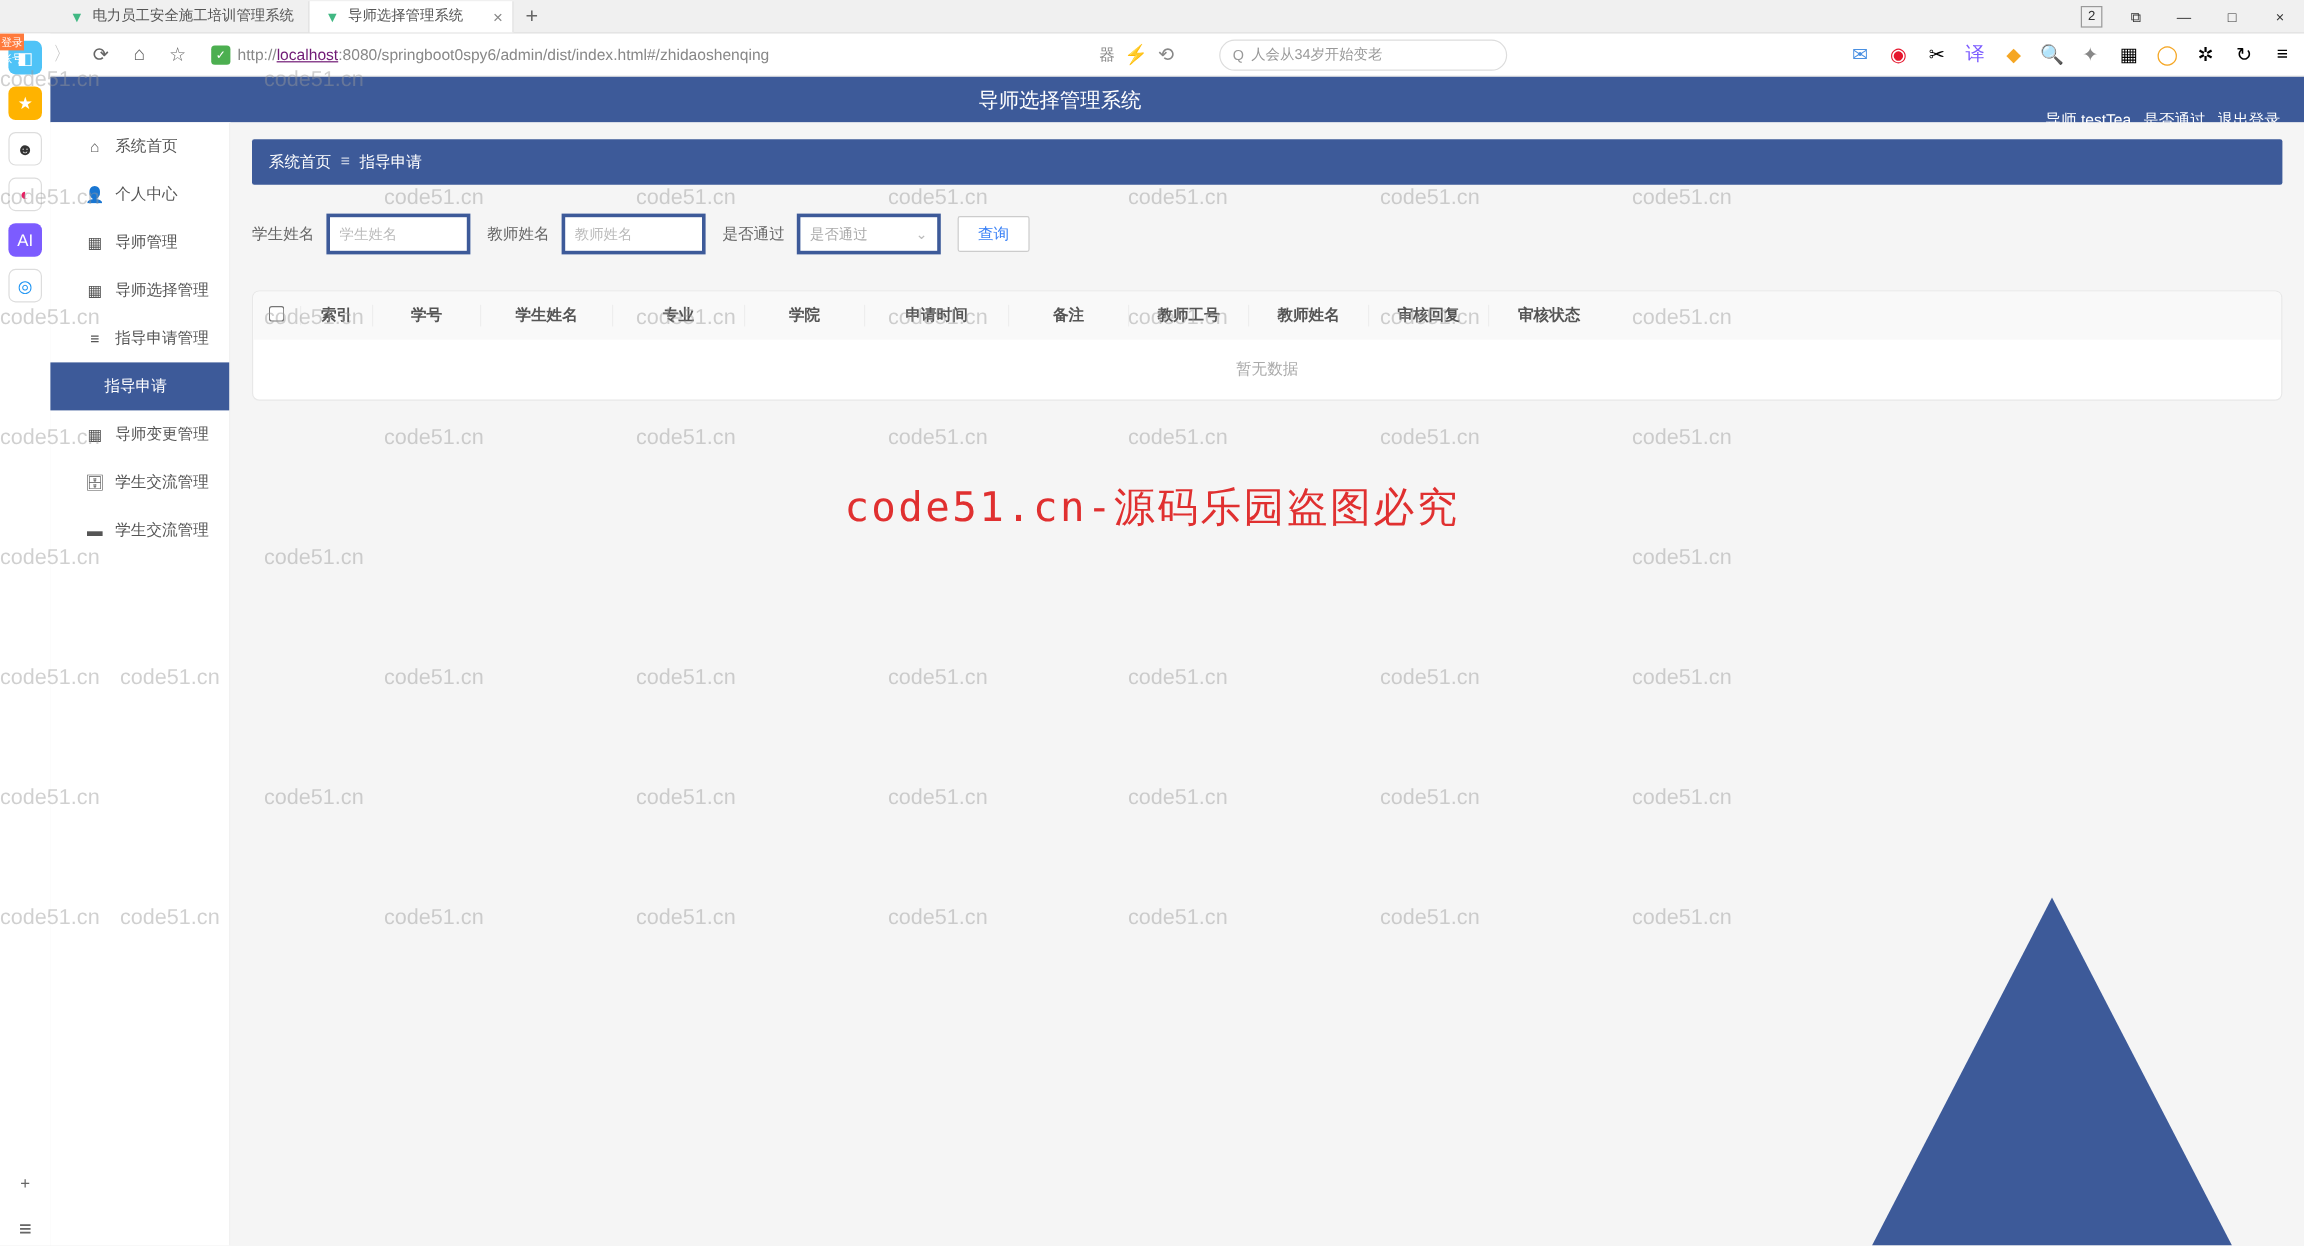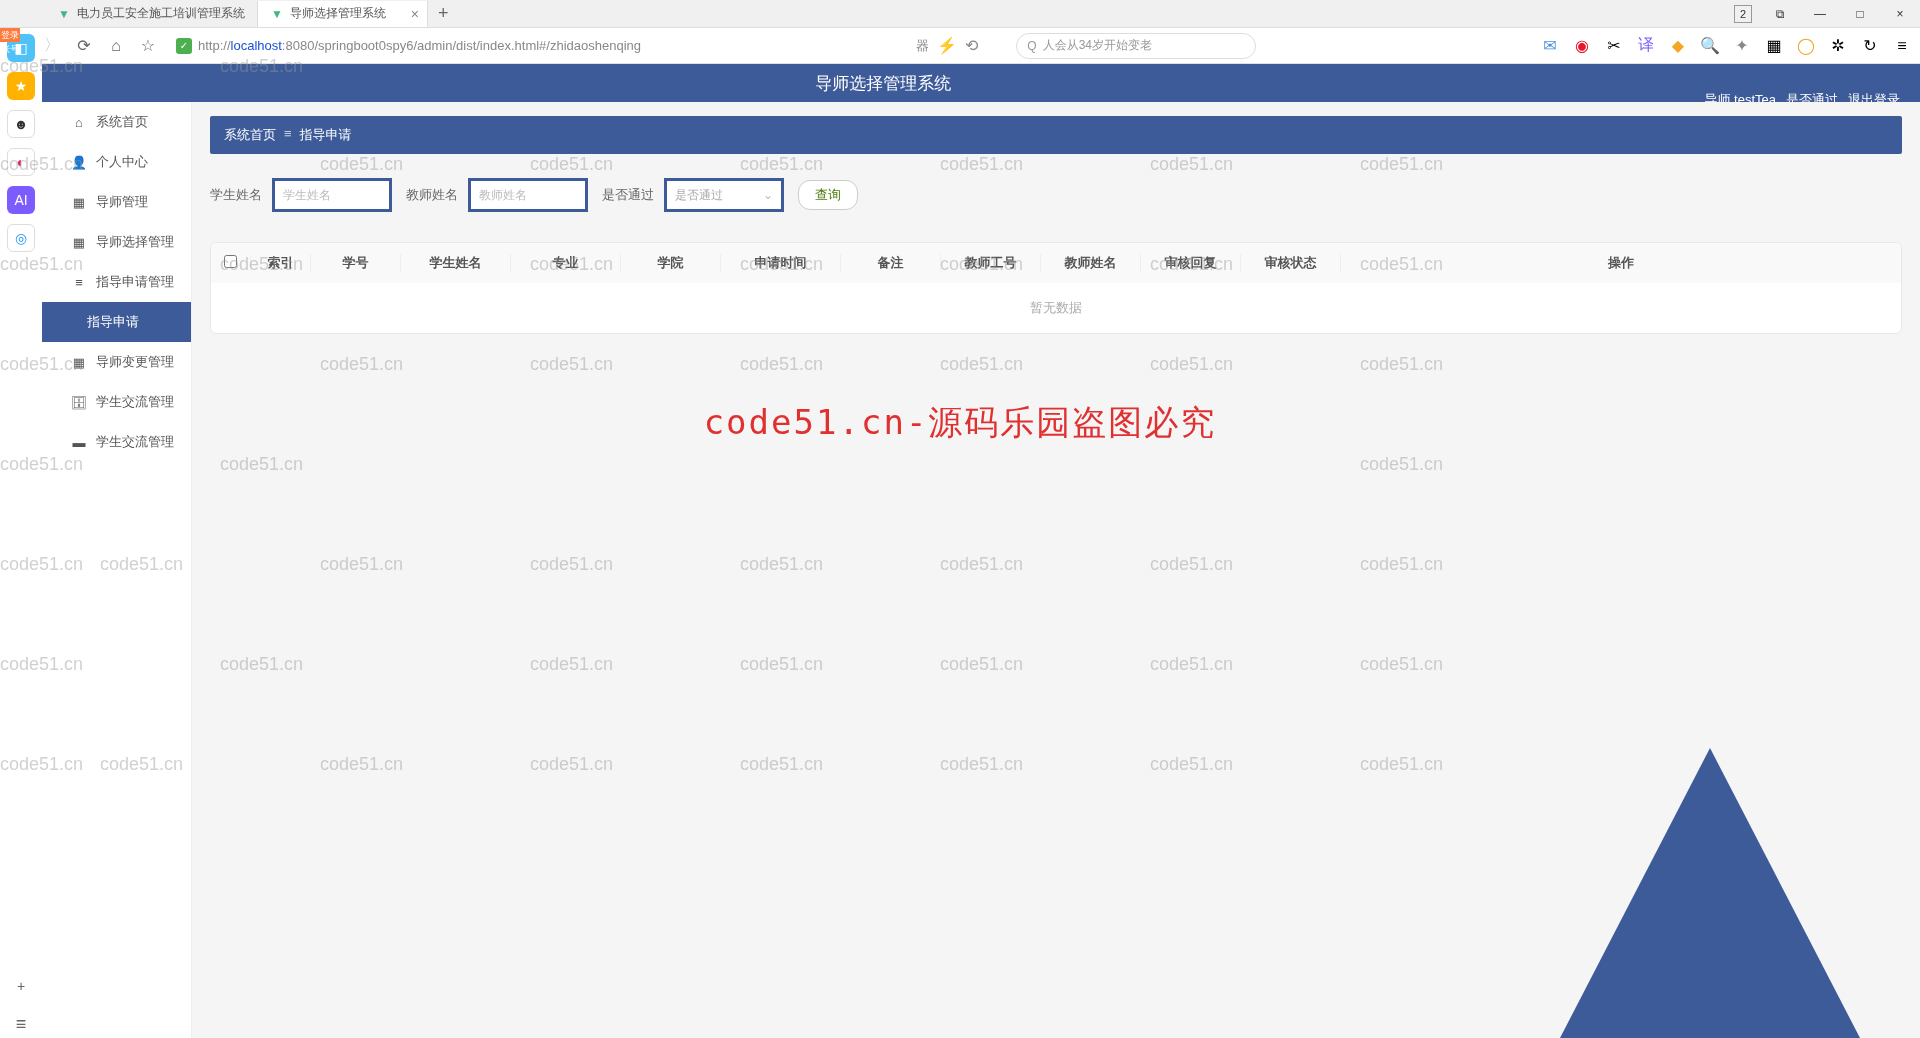--- a/index.html
+++ b/index.html
@@ -11,21 +11,21 @@
 .tab.active { background: #fff; }
 .tab-icon { width: 14px; height: 14px; margin-right: 6px; display: inline-flex; align-items: center; justify-content: center; }
 .tab-close { position: absolute; right: 8px; font-size: 14px; color: #888; }
 .tab-add { padding: 0 10px; font-size: 18px; color: #666; }
 
 .browser-toolbar { height: 36px; background: #fff; display: flex; align-items: center; padding: 0 8px; gap: 8px; border-bottom: 1px solid #e0e0e0; }
 .nav-btn { width: 24px; height: 24px; display: flex; align-items: center; justify-content: center; color: #666; font-size: 16px; cursor: pointer; }
 .url-bar { flex: 0 0 740px; height: 26px; display: flex; align-items: center; padding: 0 8px; font-size: 13px; color: #333; border-radius: 4px; }
 .url-shield { width: 16px; height: 16px; background: #4CAF50; border-radius: 3px; margin-right: 6px; display:flex; align-items:center; justify-content:center; color:#fff; font-size:10px;}
 .url-text { color: #888; }
-.url-text .dark { color: #1d4ed8; }
+.url-text .dark { color: #701a75; text-decoration: underline; }
 .search-box { flex: 0 0 240px; height: 26px; border: 1px solid #ddd; border-radius: 13px; padding: 0 10px; font-size: 12px; color: #999; display: flex; align-items: center; margin-left: 30px;}
 .toolbar-icons { display: flex; gap: 12px; margin-left: auto; align-items: center; }
 .toolbar-icon { width: 20px; height: 20px; display: flex; align-items: center; justify-content: center; font-size: 16px; }
 .win-controls { position: absolute; top: 0; right: 0; display: flex; height: 28px; }
 .win-btn { width: 40px; display: flex; align-items: center; justify-content: center; font-size: 12px; color: #333; }
 
 
 .os-sidebar { position: absolute; left: 0; top: 28px; width: 42px; background: #fff; display: flex; flex-direction: column; align-items: center; padding-top: 6px; gap: 10px; height: calc(100% - 28px); }
 .os-icon { width: 28px; height: 28px; border-radius: 6px; display: flex; align-items: center; justify-content: center; font-size: 14px; color: #fff; }
 
@@ -44,21 +44,21 @@
 .menu-icon { width: 14px; display: inline-flex; justify-content: center; }
 
 .main { flex: 1; padding: 14px 18px; position: relative; }
 .breadcrumb { background: #3d5a99; color: #fff; padding: 10px 14px; font-size: 13px; border-radius: 2px; display: flex; gap: 8px; }
 .bc-sep { opacity: 0.7; }
 
 .filter-row { display: flex; align-items: center; gap: 14px; margin: 24px 0 30px; font-size: 13px; color: #666; }
 .filter-item { display: flex; align-items: center; gap: 10px; }
 .filter-input { width: 120px; height: 34px; border: 3px solid #3d5a99; padding: 0 8px; font-size: 12px; outline: none; }
 .filter-select { width: 120px; height: 34px; border: 3px solid #3d5a99; padding: 0 8px; font-size: 12px; color: #aaa; display:flex; align-items:center; justify-content:space-between; background:#fff;}
-.query-btn { width: 60px; height: 30px; border: 1px solid #ccc; background: #fff; color: #4d7c0f; font-size: 13px; cursor: pointer; border-radius: 12px; }
+.query-btn { width: 60px; height: 30px; border: 1px solid #ccc; background: #fff; color: #3b82f6; font-size: 13px; cursor: pointer; border-radius: 2px; }
 
 .data-table { border: 1px solid #e8e8e8; border-radius: 6px; overflow: hidden; background: #fff; }
 .table-header { display: flex; background: #f9f9f9; height: 40px; align-items: center; font-size: 13px; font-weight: bold; color: #555; }
 .th { text-align: center; border-right: 1px solid #eee; }
 .th-check { width: 40px; }
 .th:last-child { border-right: none; }
 .table-empty { text-align: center; padding: 16px; font-size: 13px; color: #aaa; }
 
 
 .watermark-grid { position: absolute; left: 0; top: 64px; right: 0; bottom: 0; pointer-events: none; z-index: 5; }
@@ -222,21 +222,20 @@
           <div class="th" style="width:90px;">学号</div>
           <div class="th" style="width:110px;">学生姓名</div>
           <div class="th" style="width:110px;">专业</div>
           <div class="th" style="width:100px;">学院</div>
           <div class="th" style="width:120px;">申请时间</div>
           <div class="th" style="width:100px;">备注</div>
           <div class="th" style="width:100px;">教师工号</div>
           <div class="th" style="width:100px;">教师姓名</div>
           <div class="th" style="width:100px;">审核回复</div>
           <div class="th" style="width:100px;">审核状态</div>
-          <div class="th" style="flex:1;">操作</div>
         </div>
         <div class="table-empty">暂无数据</div>
       </div>
     </div>
   </div>
 </div>
 
 <div class="watermark-grid">
   <div class="wm" style="left:0px; top:-8px;">code51.cn</div>
   <div class="wm" style="left:220px; top:-8px;">code51.cn</div>

